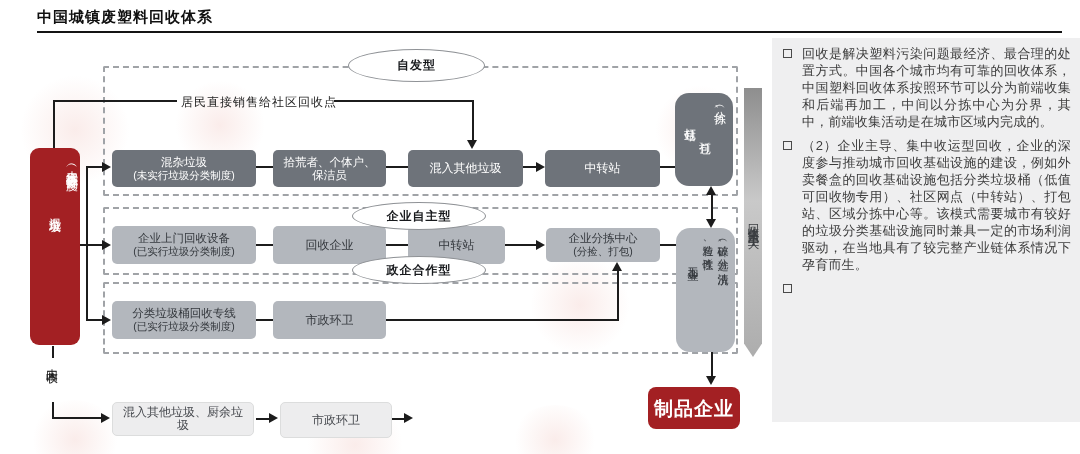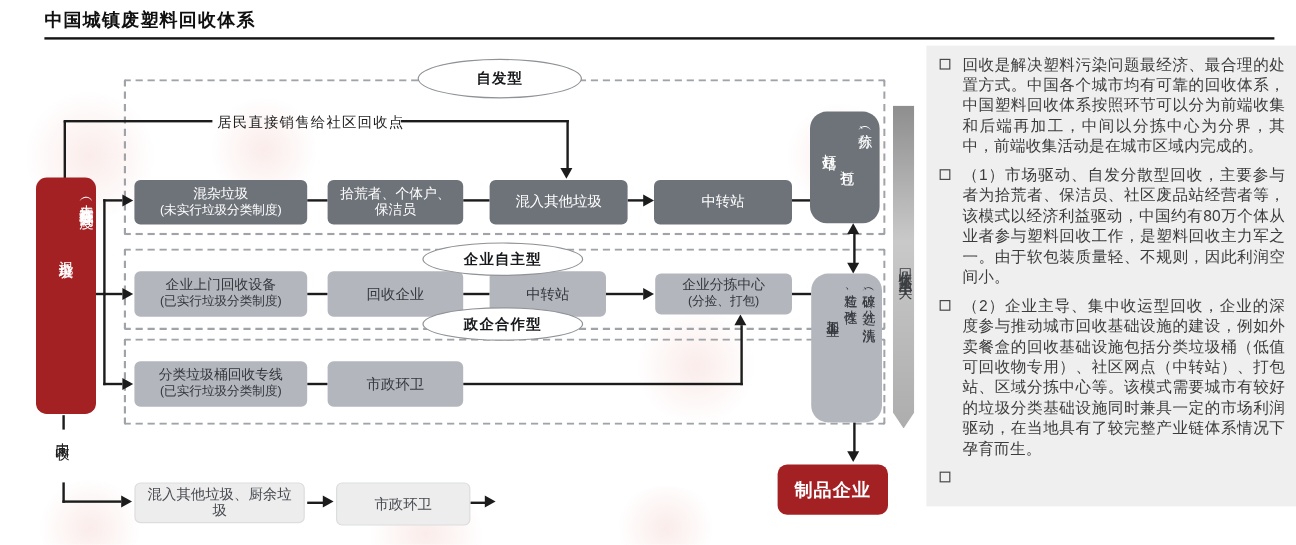--- a/index.html
+++ b/index.html
@@ -159,45 +159,41 @@
     <span style="padding-top:8px;">造粒、改性）</span>
     <span style="padding-top:30px;">加工企业</span>
   </div>
 
   <div class="ah ah-u" style="left:706px;top:186px;"></div>
   <div class="vline" style="left:711px;top:194px;height:26px;"></div>
   <div class="ah ah-d" style="left:706px;top:219px;"></div>
 
   <div class="vline" style="left:711px;top:352px;height:25px;"></div>
   <div class="ah ah-d" style="left:706px;top:376px;"></div>
-  <div class="box redbox" style="left:648px;top:387px;width:92px;height:42px;border-radius:8px;font-size:15px;font-weight:bold;letter-spacing:1px;">制品企业</div>
+  <div class="box redbox" style="left:648px;top:387px;width:92px;height:42px;border-radius:8px;font-size:19px;font-weight:bold;letter-spacing:1px;">制品企业</div>
 
   <div class="banner">回收体量由小至大</div>
 
   <div class="vline" style="left:52px;top:346px;height:12px;"></div>
   <div class="vtext" style="left:43px;top:359px;height:44px;">未回收</div>
   <div class="vline" style="left:52px;top:402px;height:17px;"></div>
   <div class="hline" style="left:52px;top:417px;width:49px;"></div>
   <div class="ah ah-r" style="left:101px;top:413px;"></div>
 
   <div class="box pale" style="left:112px;top:402px;width:142px;height:34px;font-size:12px;padding:0 6px;box-sizing:border-box;">混入其他垃圾、厨余垃圾</div>
   <div class="hline" style="left:256px;top:418px;width:14px;"></div>
   <div class="ah ah-r" style="left:269px;top:413px;"></div>
   <div class="box pale" style="left:280px;top:402px;width:110px;height:34px;font-size:12px;">市政环卫</div>
   <div class="hline" style="left:392px;top:418px;width:13px;"></div>
   <div class="ah ah-r" style="left:404px;top:413px;"></div>
 
   <div class="panel">
     <div class="bullet-item">
       <span class="bullet-sq"></span>
       <span>回收是解决塑料污染问题最经济、最合理的处置方式。中国各个城市均有可靠的回收体系，中国塑料回收体系按照环节可以分为前端收集和后端再加工，中间以分拣中心为分界，其中，前端收集活动是在城市区域内完成的。</span>
-    </div>
-    <div class="bullet-item">
-      <span class="bullet-sq"></span>
-      <span>（1）市场驱动、自发分散型回收，主要参与者为拾荒者、保洁员、社区废品站经营者等，该模式以经济利益驱动，中国约有80万个体从业者参与塑料回收工作，是塑料回收主力军之一。由于软包装质量轻、不规则，因此利润空间小。</span>
     </div>
     <div class="bullet-item">
       <span class="bullet-sq"></span>
       <span>（2）企业主导、集中收运型回收，企业的深度参与推动城市回收基础设施的建设，例如外卖餐盒的回收基础设施包括分类垃圾桶（低值可回收物专用）、社区网点（中转站）、打包站、区域分拣中心等。该模式需要城市有较好的垃圾分类基础设施同时兼具一定的市场利润驱动，在当地具有了较完整产业链体系情况下孕育而生。</span>
     </div>
     <div class="bullet-item">
       <span class="bullet-sq"></span>
     </div>
   </div>
 

